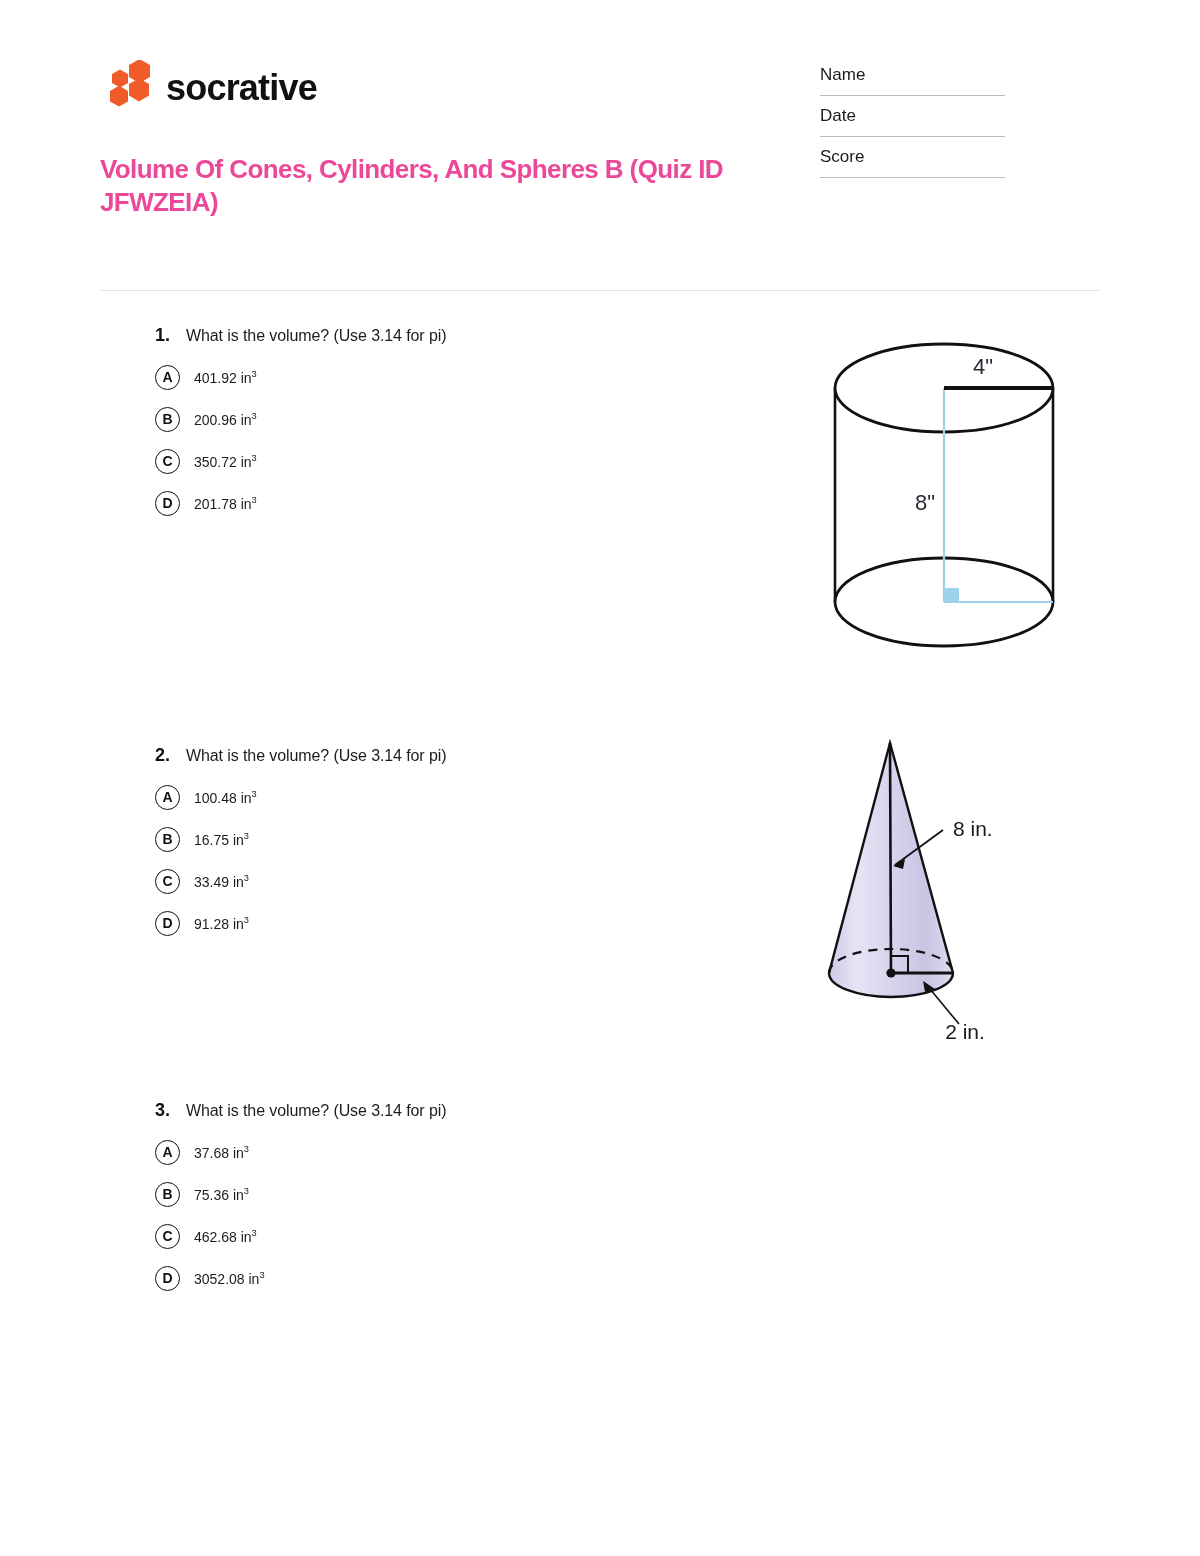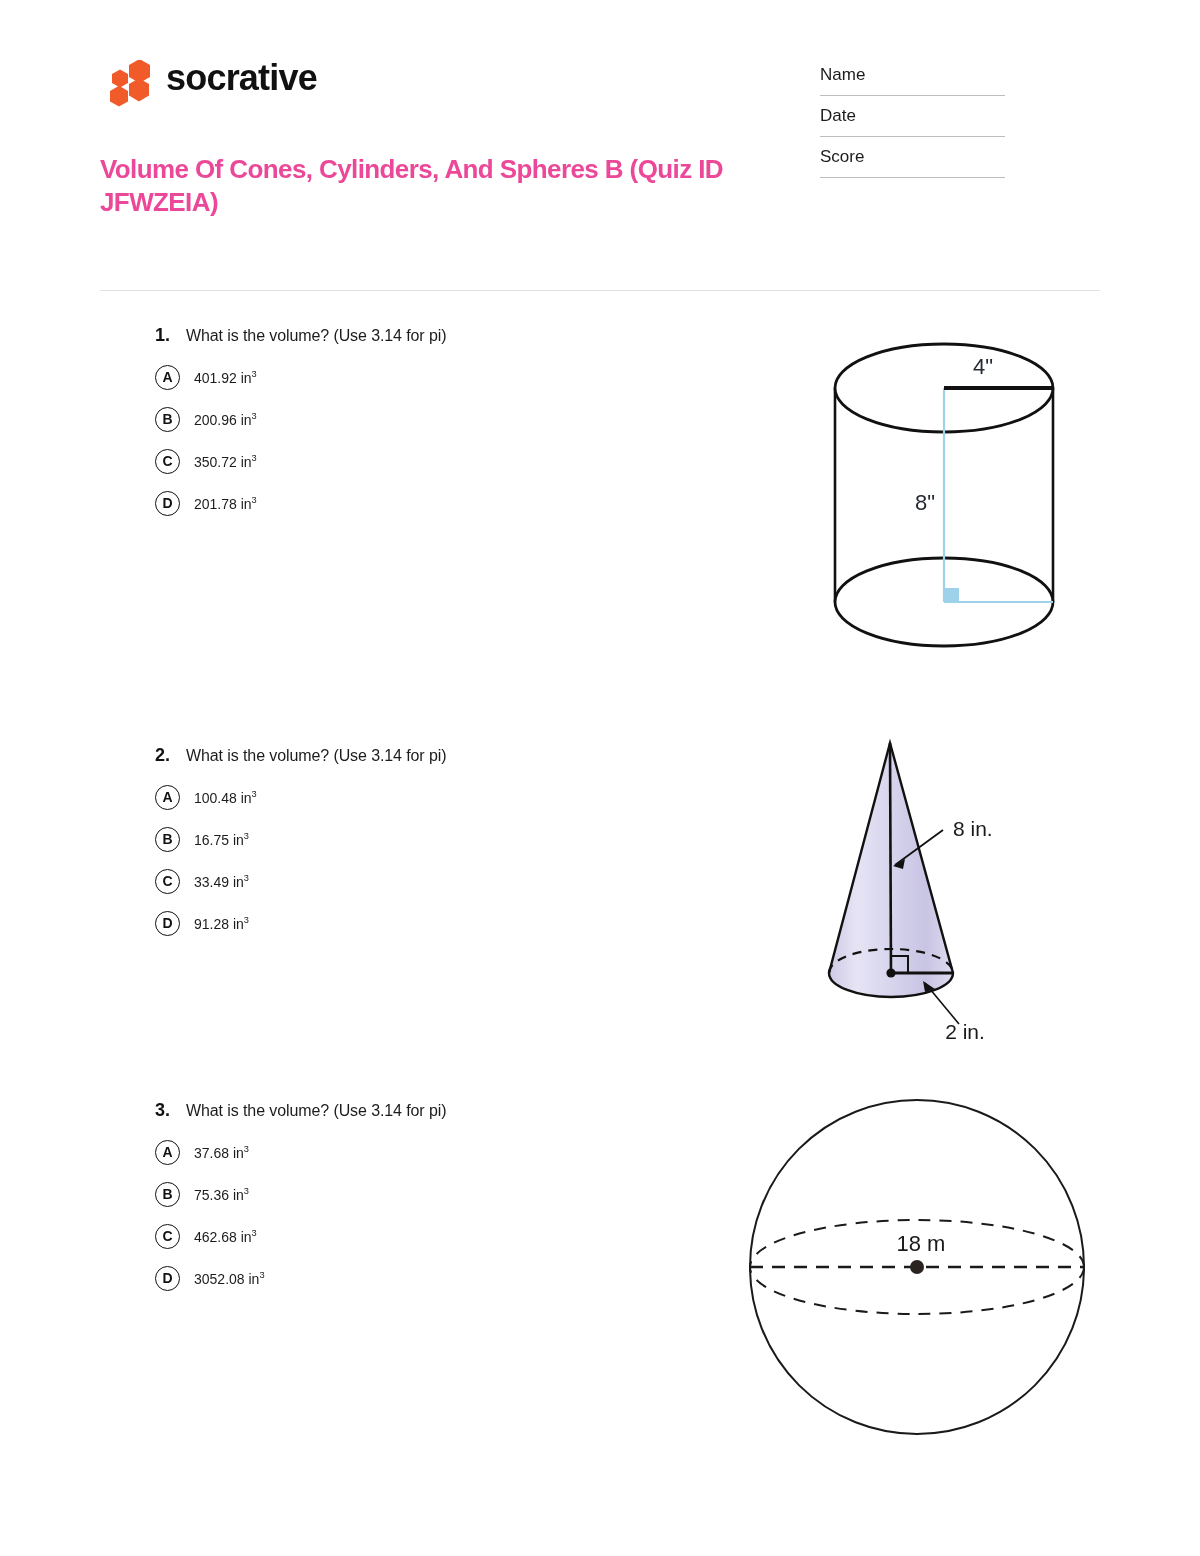--- a/index.html
+++ b/index.html
@@ -18,21 +18,21 @@
   
   .sheet { position: relative; width: 1200px; height: 1556px; }
 
   .header {
     position: absolute;
     left: 100px; top: 55px;
     width: 1000px; height: 200px;
   }
   .brand {
     position: absolute; left: 0; top: 5px;
-    display: flex; gap: 14px;
+    display: flex; align-items: center; gap: 14px;
   }
   .logo-mark {
     width: 52px; height: 56px; position: relative; display: block;
   }
   .brand-name {
     font-size: 36px; font-weight: 700; letter-spacing: -0.8px;
     color: #111111; line-height: 1;
   }
 
   .title {
@@ -264,28 +264,14 @@
     <div class="choice">
       <span class="choice-bubble">C</span>
       <span class="choice-text"><span>462.68 in</span><sup>3</sup></span>
     </div>
     <div class="choice">
       <span class="choice-bubble">D</span>
       <span class="choice-text"><span>3052.08 in</span><sup>3</sup></span>
     </div>
   </div>
 
-  <div class="figure" id="fig3">
-    <svg width="350" height="370" viewBox="0 0 350 370" aria-hidden="true">
-
-      <circle cx="172" cy="182" r="167" fill="#fff" stroke="#1a1a1a" stroke-width="2"></circle>
-
-      <ellipse cx="172" cy="182" rx="167" ry="47" fill="none" stroke="#1a1a1a" stroke-width="2" stroke-dasharray="12 9"></ellipse>
-
-      <line x1="5" y1="182" x2="339" y2="182" stroke="#1a1a1a" stroke-width="2.4" stroke-dasharray="13 9"></line>
-
-      <circle cx="172" cy="182" r="7" fill="#2a2320"></circle>
-
-      <text x="176" y="166" font-family="'Liberation Sans', sans-serif" font-size="22" fill="#1a1a1a" text-anchor="middle">18 m</text>
-    </svg>
-  </div>
 
 </div>
 
 </body></html>

